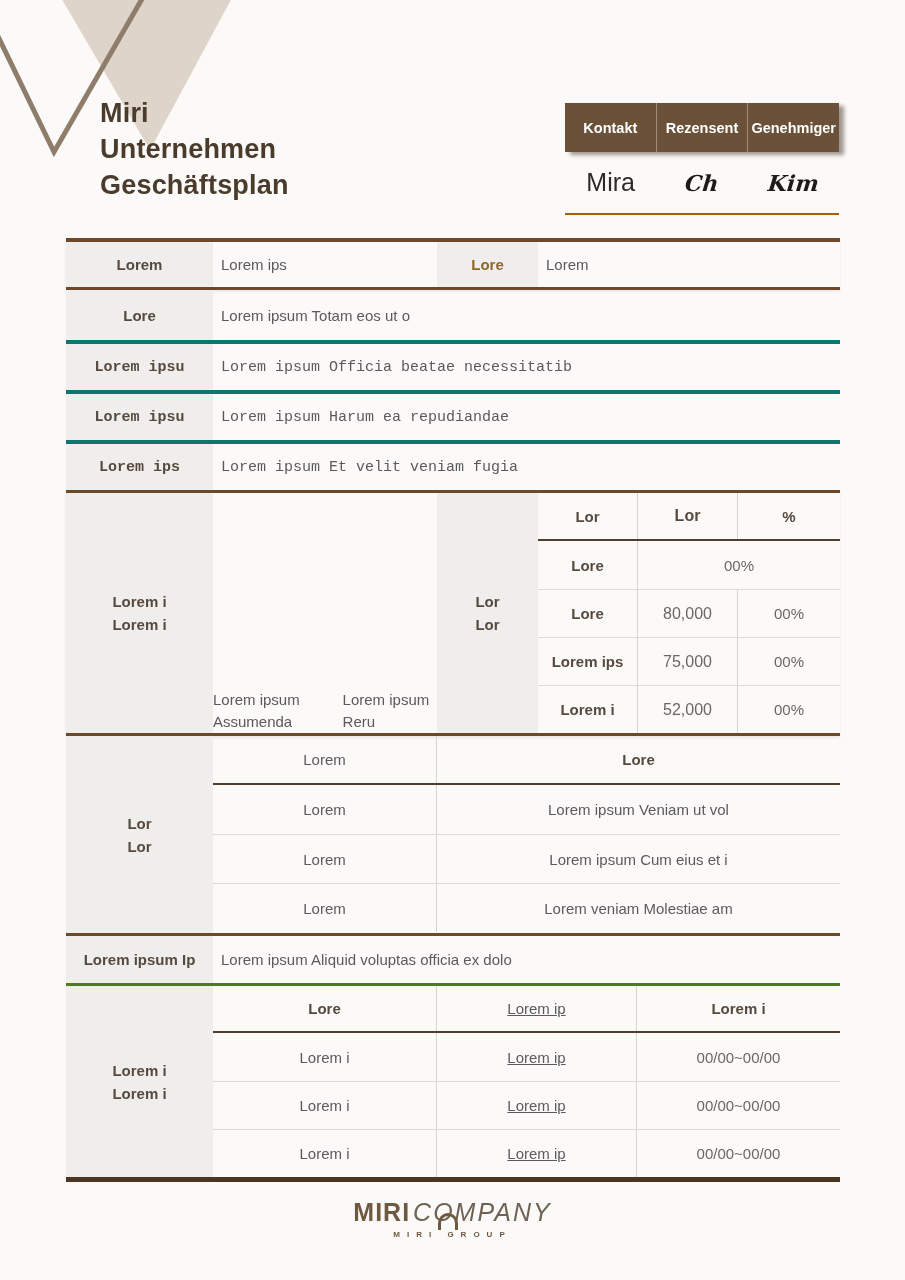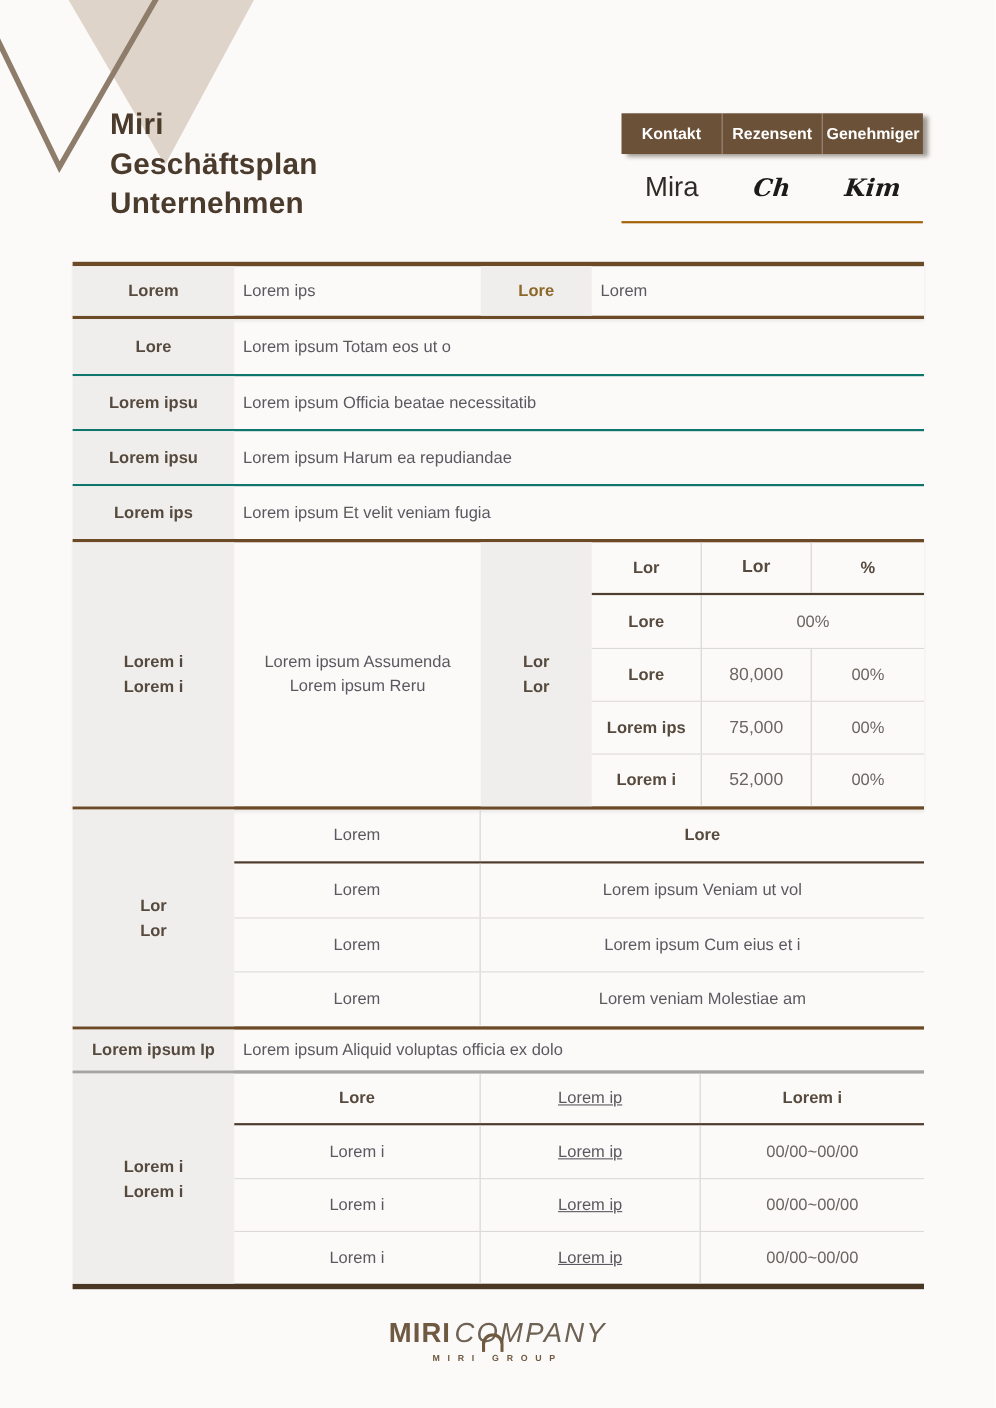--- a/index.html
+++ b/index.html
@@ -12,21 +12,21 @@
   
   .deco { position:absolute; top:0; left:0; }
   .doc-title {
     position:absolute; left:100px; top:95px;
     font-size:27px; font-weight:bold; color:#4a3b2c; line-height:36px;
     letter-spacing:0.2px;
   }
   
   .approval { position:absolute; left:565px; top:103px; width:274px; }
   .approval-header {
-    display:flex; height:37px; background:#6b5138;
+    display:flex; height:49px; background:#6b5138;
     box-shadow:5px 3px 4px rgba(45,30,15,.45);
   }
   .approval-header .cell {
     flex:1; display:flex; align-items:center; justify-content:center;
     color:#ffffff; font-weight:bold; font-size:14.5px;
   }
   .approval-header .cell + .cell { border-left:1px solid rgba(255,255,255,.35); }
   .approval-values { display:flex; height:63px; border-bottom:2px solid #a16207; }
   .approval-values .cell {
     flex:1; display:flex; align-items:center; justify-content:center;
@@ -54,30 +54,30 @@
   .w-col3  { width:101px; }
   
   .sec-a {
     display:flex; height:52px;
     border-top:4px solid #6d4a27; border-bottom:3px solid #6d4a27;
     box-shadow:0 2px 3px rgba(0,0,0,.07);
   }
   .sec-a .grow { flex:1; }
   
   .sec-b .row { display:flex; height:50px; }
-  .sec-b .row + .row { border-top:2px solid #0f766e; }
+  .sec-b .row + .row { border-top:4px solid #0f766e;font-family:Liberation Mono, monospace; }
   .sec-b .valcell { flex:1; }
   
   .sec-c {
     display:flex; height:246px;
     border-top:3px solid #6d4a27; border-bottom:3px solid #6d4a27;
     box-shadow:0 2px 3px rgba(0,0,0,.07);
   }
   .sec-c .desc {
-    width:224px; display:flex; flex-direction:column; align-items:center;
+    width:224px; display:flex; flex-direction:row; align-items:flex-end;
     justify-content:center; font-size:15px; color:#5b5960; line-height:22px;
   }
   .budget-table { flex:1; display:flex; flex-direction:column; }
   .budget-table .brow { display:flex; height:48px; }
   .budget-table .brow.head { border-bottom:2px solid #4d3f30; }
   .budget-table .brow.body + .brow.body { border-top:1px solid #dcdad7; }
   .budget-table .bcell {
     display:flex; align-items:center; justify-content:center; font-size:15px;
   }
   .budget-table .bcell + .bcell { border-left:1px solid #d5d3d0; }
@@ -94,21 +94,21 @@
   .items-table .ic1 {
     width:224px; display:flex; align-items:center; justify-content:center;
     font-size:15px; color:#5b5960; border-right:1px solid #d5d3d0;
   }
   .items-table .ic2 {
     flex:1; display:flex; align-items:center; justify-content:center;
     font-size:15px; color:#5b5960;
   }
   .items-table .head .ic2 { font-weight:bold; color:#564a3f; }
   
-  .sec-e { display:flex; height:40px; border-bottom:3px solid #a3a3a3; }
+  .sec-e { display:flex; height:50px; border-bottom:3px solid #4d7c0f; }
   .sec-e .valcell { flex:1; }
   
   .sec-f { display:flex; height:196px; border-bottom:5px solid #493623; }
   .sched-table { flex:1; display:flex; flex-direction:column; }
   .sched-table .srow { display:flex; height:47px; }
   .sched-table .srow.body { height:48px; }
   .sched-table .srow.head { border-bottom:2px solid #4d3b2b; }
   .sched-table .srow.body + .srow.body { border-top:1px solid #dcdad7; }
   .sched-table .scell {
     display:flex; align-items:center; justify-content:center;
@@ -144,22 +144,22 @@
 
 <div class="page">
 
   <svg class="deco" width="260" height="210" viewBox="0 0 260 210">
     <polygon points="60,-4 233,-4 150,150" fill="#DFD4C9"></polygon>
     <polyline points="-6,28 54,152 146,-8" fill="none" stroke="#8E7D6B" stroke-width="5"></polyline>
   </svg>
 
   <div class="doc-title">
     <div>Miri</div>
+    <div>Unternehmen</div>
     <div>Geschäftsplan</div>
-    <div>Unternehmen</div>
   </div>
 
   <div class="approval">
     <div class="approval-header">
       <div class="cell">Kontakt</div>
       <div class="cell">Rezensent</div>
       <div class="cell">Genehmiger</div>
     </div>
     <div class="approval-values">
       <div class="cell">

